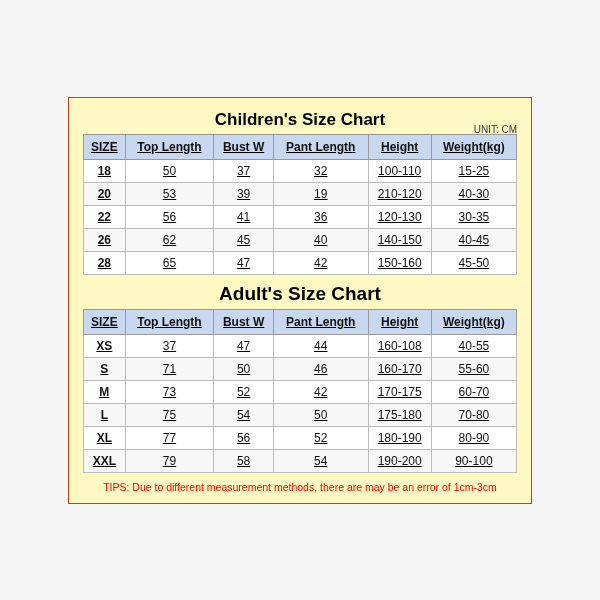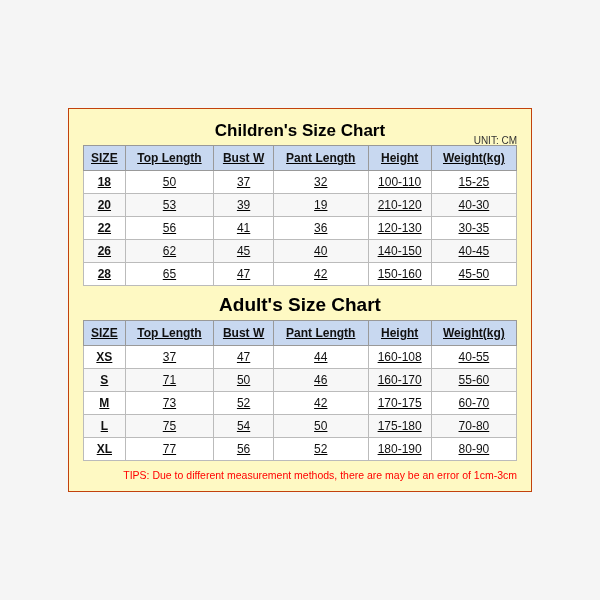--- a/index.html
+++ b/index.html
@@ -64,21 +64,21 @@
     }
     .section-title {
       text-align: center;
       font-size: 19px;
       font-weight: bold;
       margin: 8px 0 4px;
     }
     .tips {
       font-size: 10.5px;
       color: red;
-      text-align: right;
+      text-align: center;
       margin-top: 8px;
     }
   </style>
 </head>
 <body>
 
 <div class="chart-container">
   <div class="main-title">
     <span>Children's Size Chart</span>
     <span class="unit-label">UNIT: CM</span>
@@ -186,17 +186,25 @@
           <td>70-80</td>
         </tr>
         <tr>
           <td class="size-col">XL</td>
           <td>77</td>
           <td>56</td>
           <td>52</td>
           <td>180-190</td>
           <td>80-90</td>
         </tr>
+        <tr>
+          <td class="size-col">XXL</td>
+          <td>79</td>
+          <td>58</td>
+          <td>54</td>
+          <td>190-200</td>
+          <td>90-100</td>
+        </tr>
       </tbody>
   </table>
 
   <div class="tips">TIPS: Due to different measurement methods, there are may be an error of 1cm-3cm</div>
 </div>
 
 </body></html>

